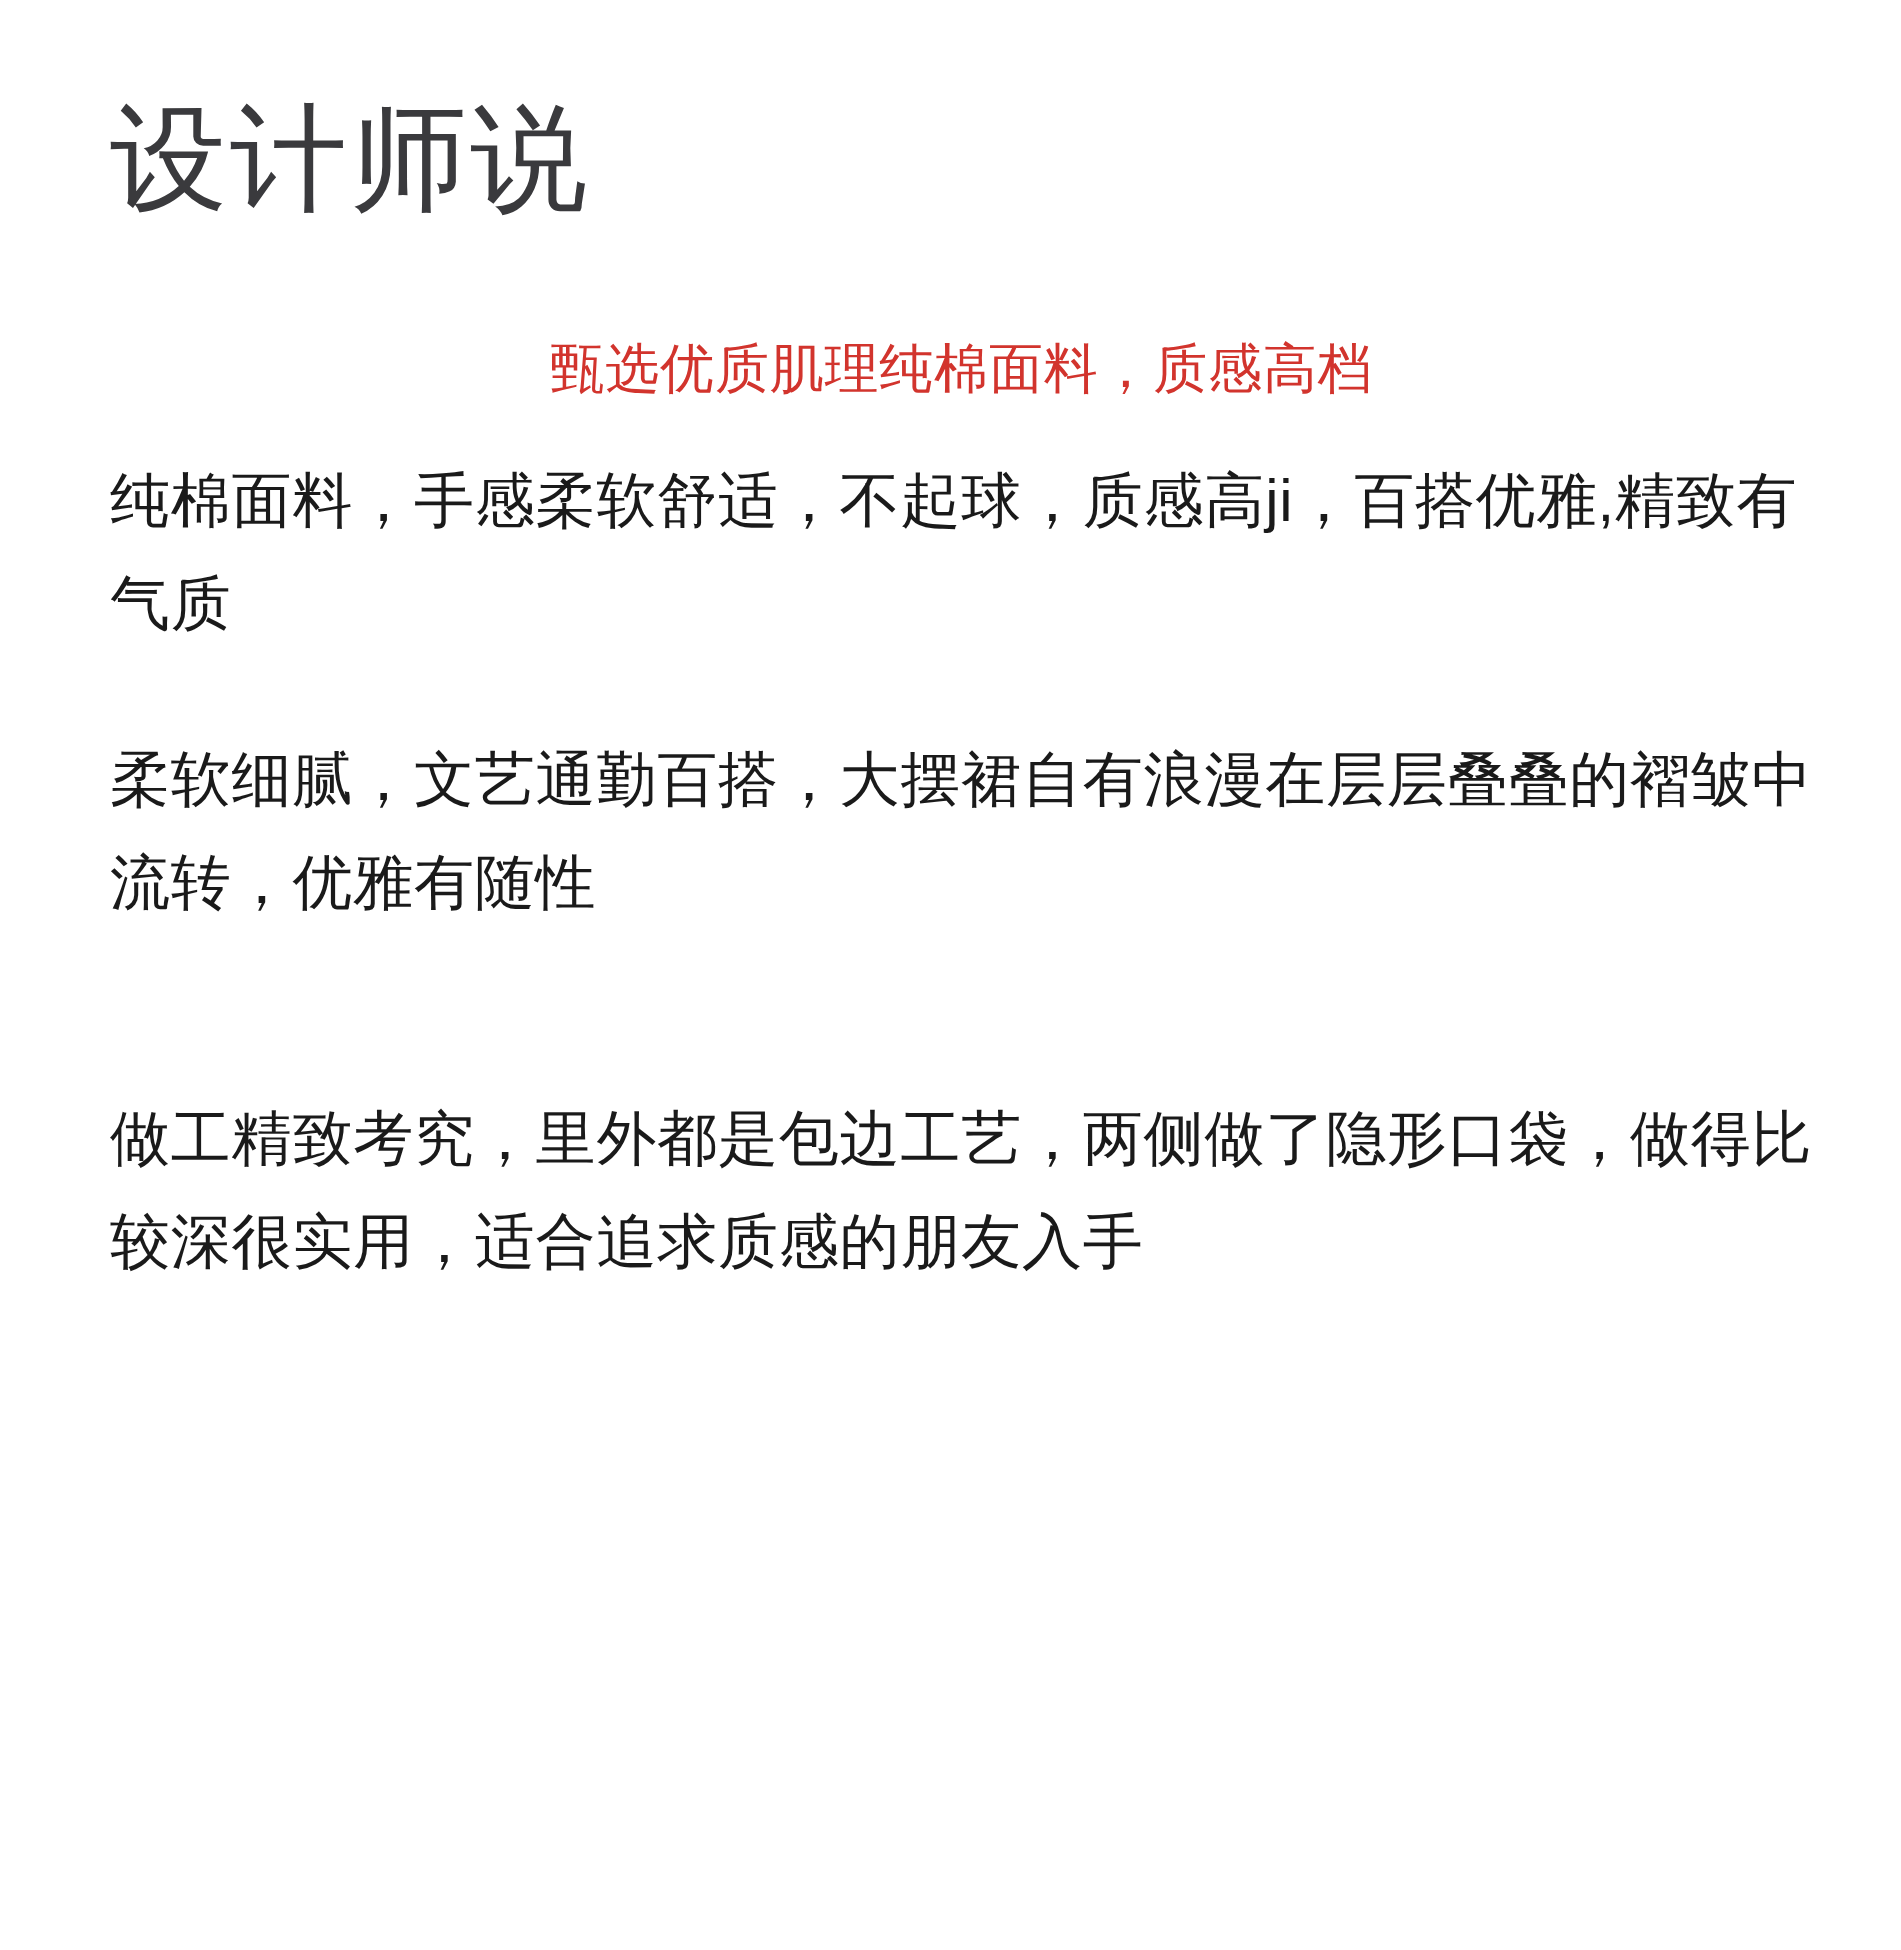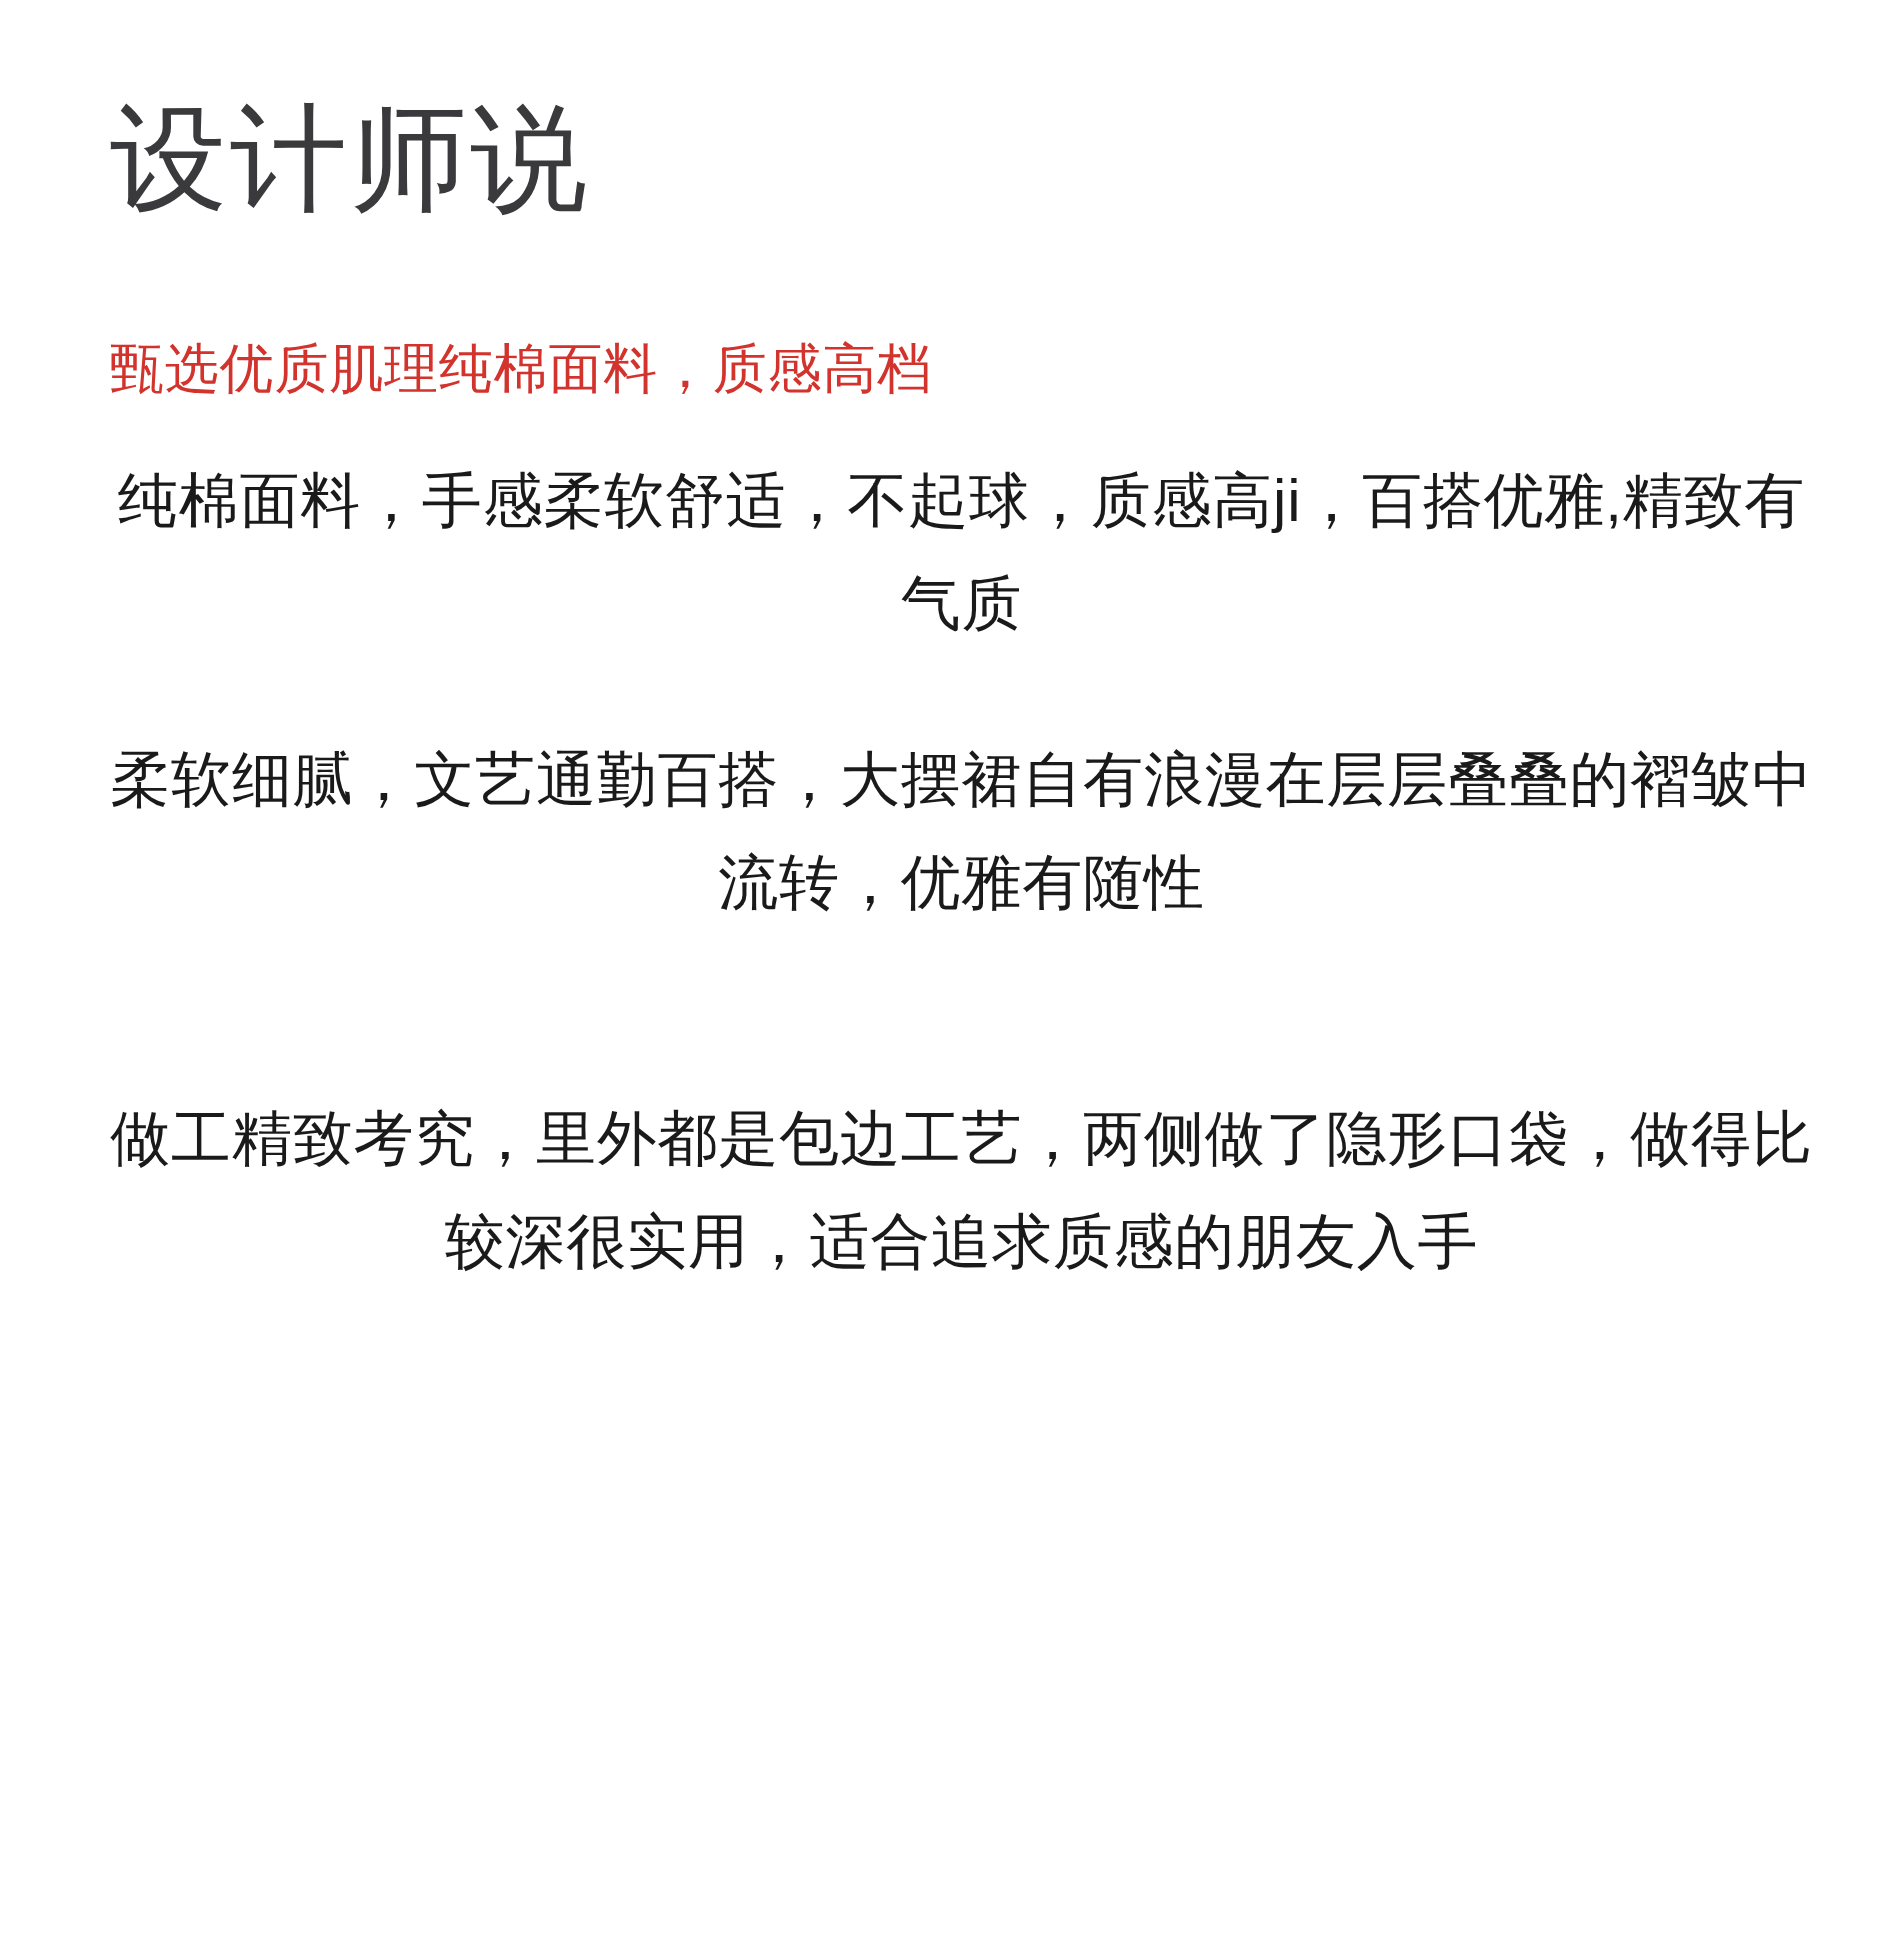--- a/index.html
+++ b/index.html
@@ -37,23 +37,22 @@
     font-weight: 400;
     color: var(--heading-red);
     letter-spacing: 0.8px;
   }
   .body-paragraph {
     font-size: 60px;
     line-height: 103px;
     font-weight: 400;
     color: var(--body-black);
     letter-spacing: 0.8px;
-    text-align: center;
   }
-  .mt-red-1   { margin-top: 104px; }
+  .mt-red-1   { margin-top: 104px; text-align: center; }
   .mt-para-1  { margin-top: 48px;  }
   .mt-red-2   { margin-top: 96px; }
   .mt-para-2  { margin-top: 73px;  }
   .mt-para-3  { margin-top: 92px; }
   .mt-red-3   { margin-top: 150px; }
   .mt-para-4  { margin-top: 153px; }
 </style>
 </head>
 <body>
 

